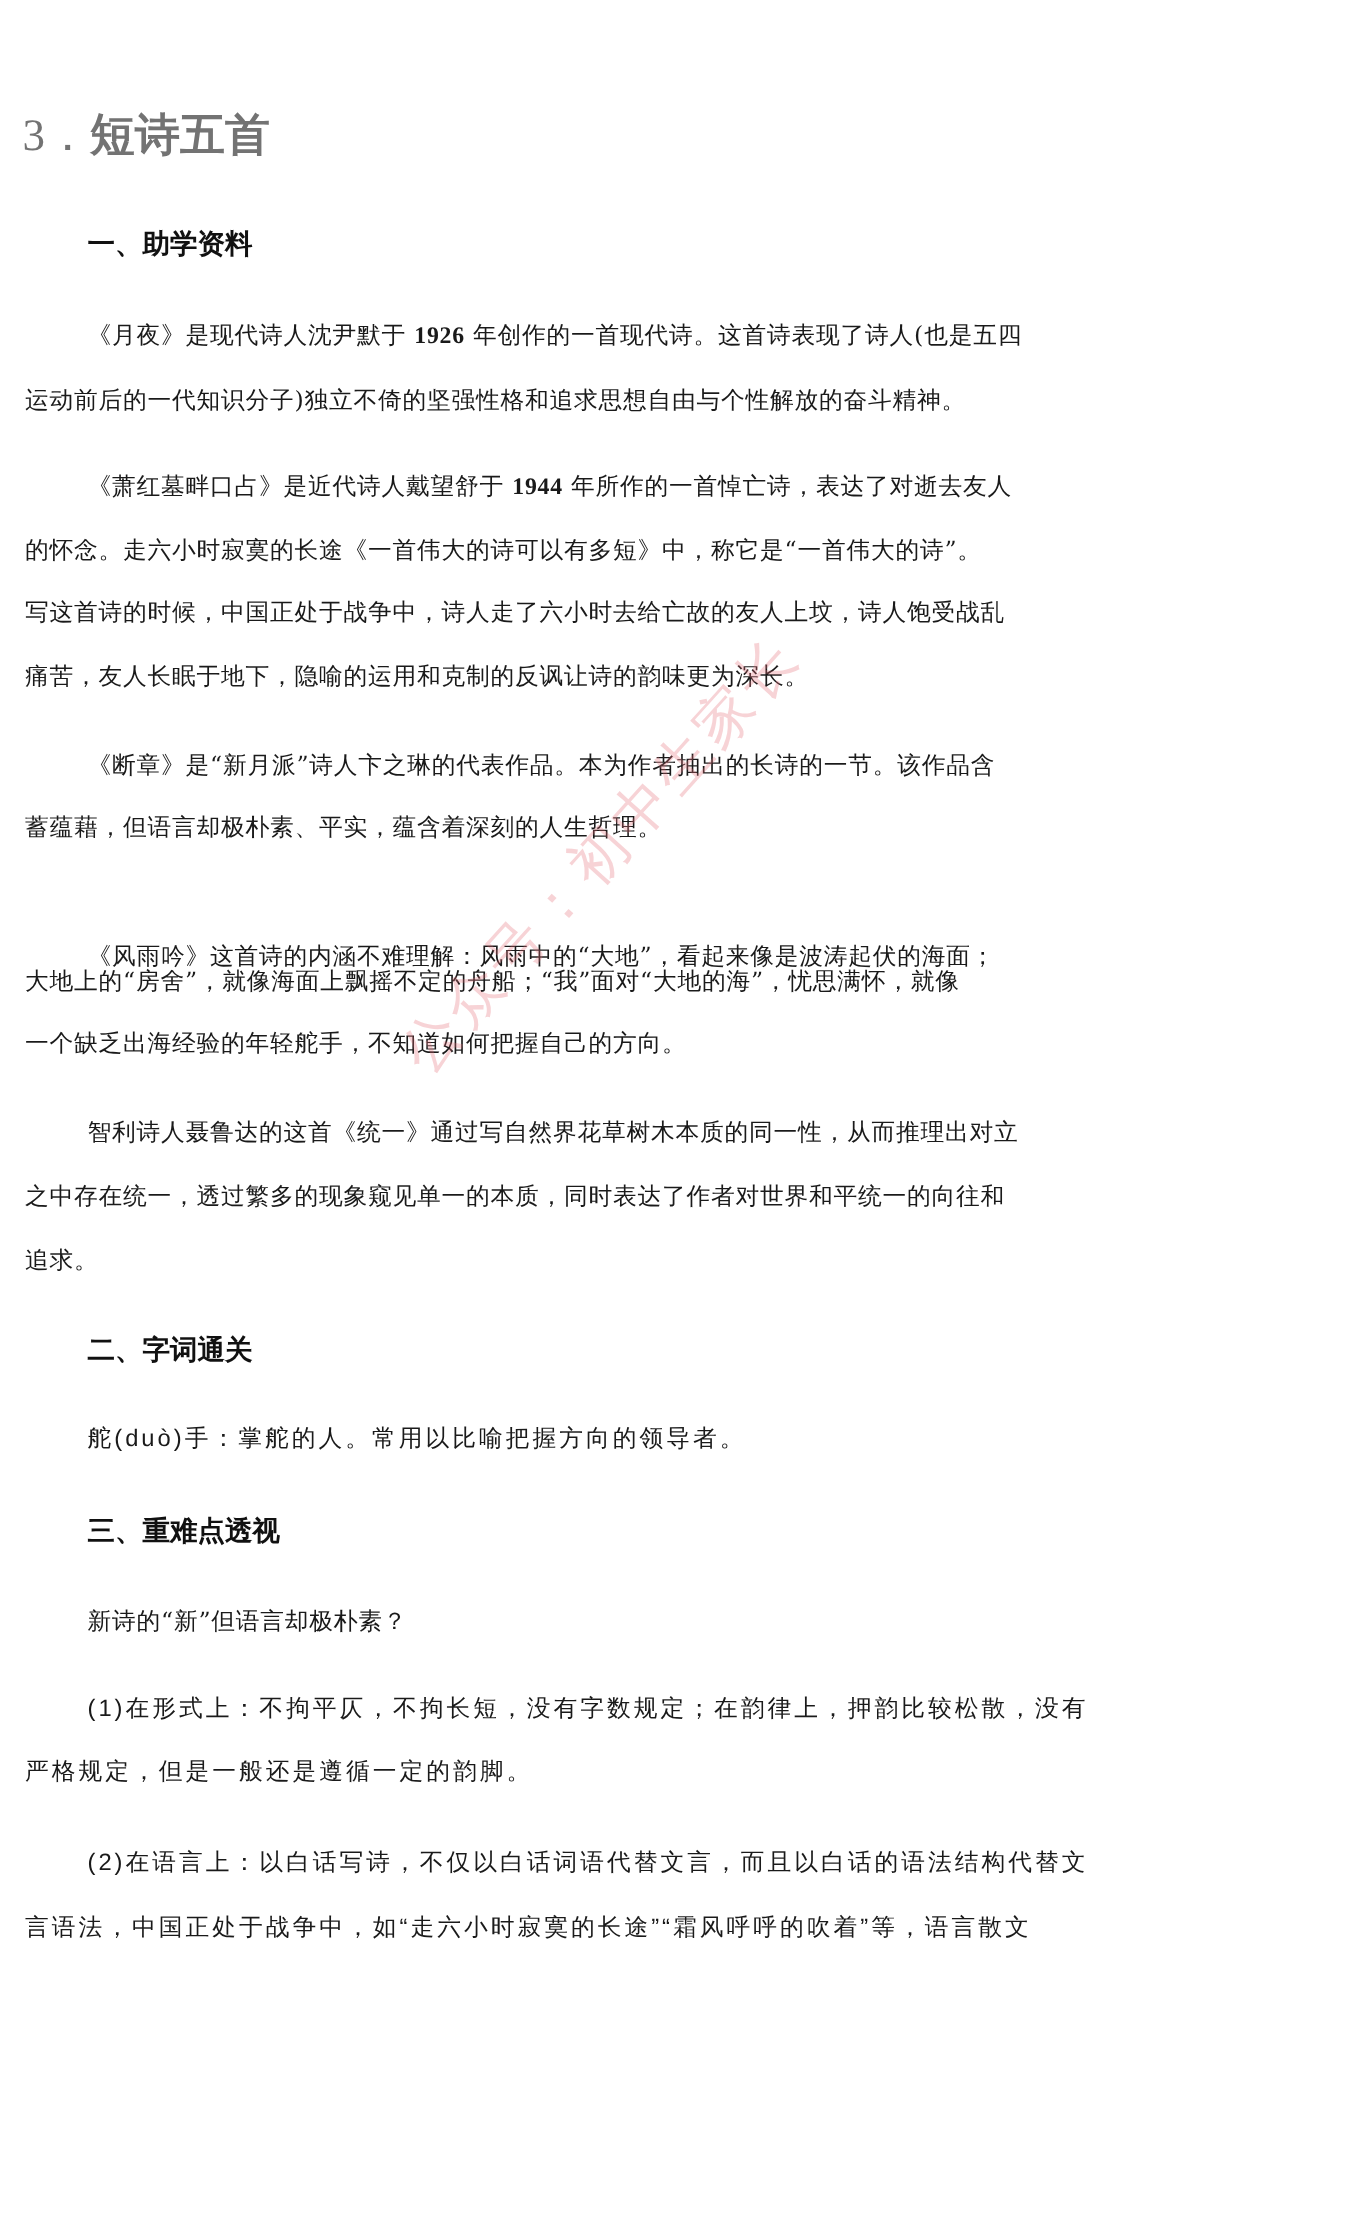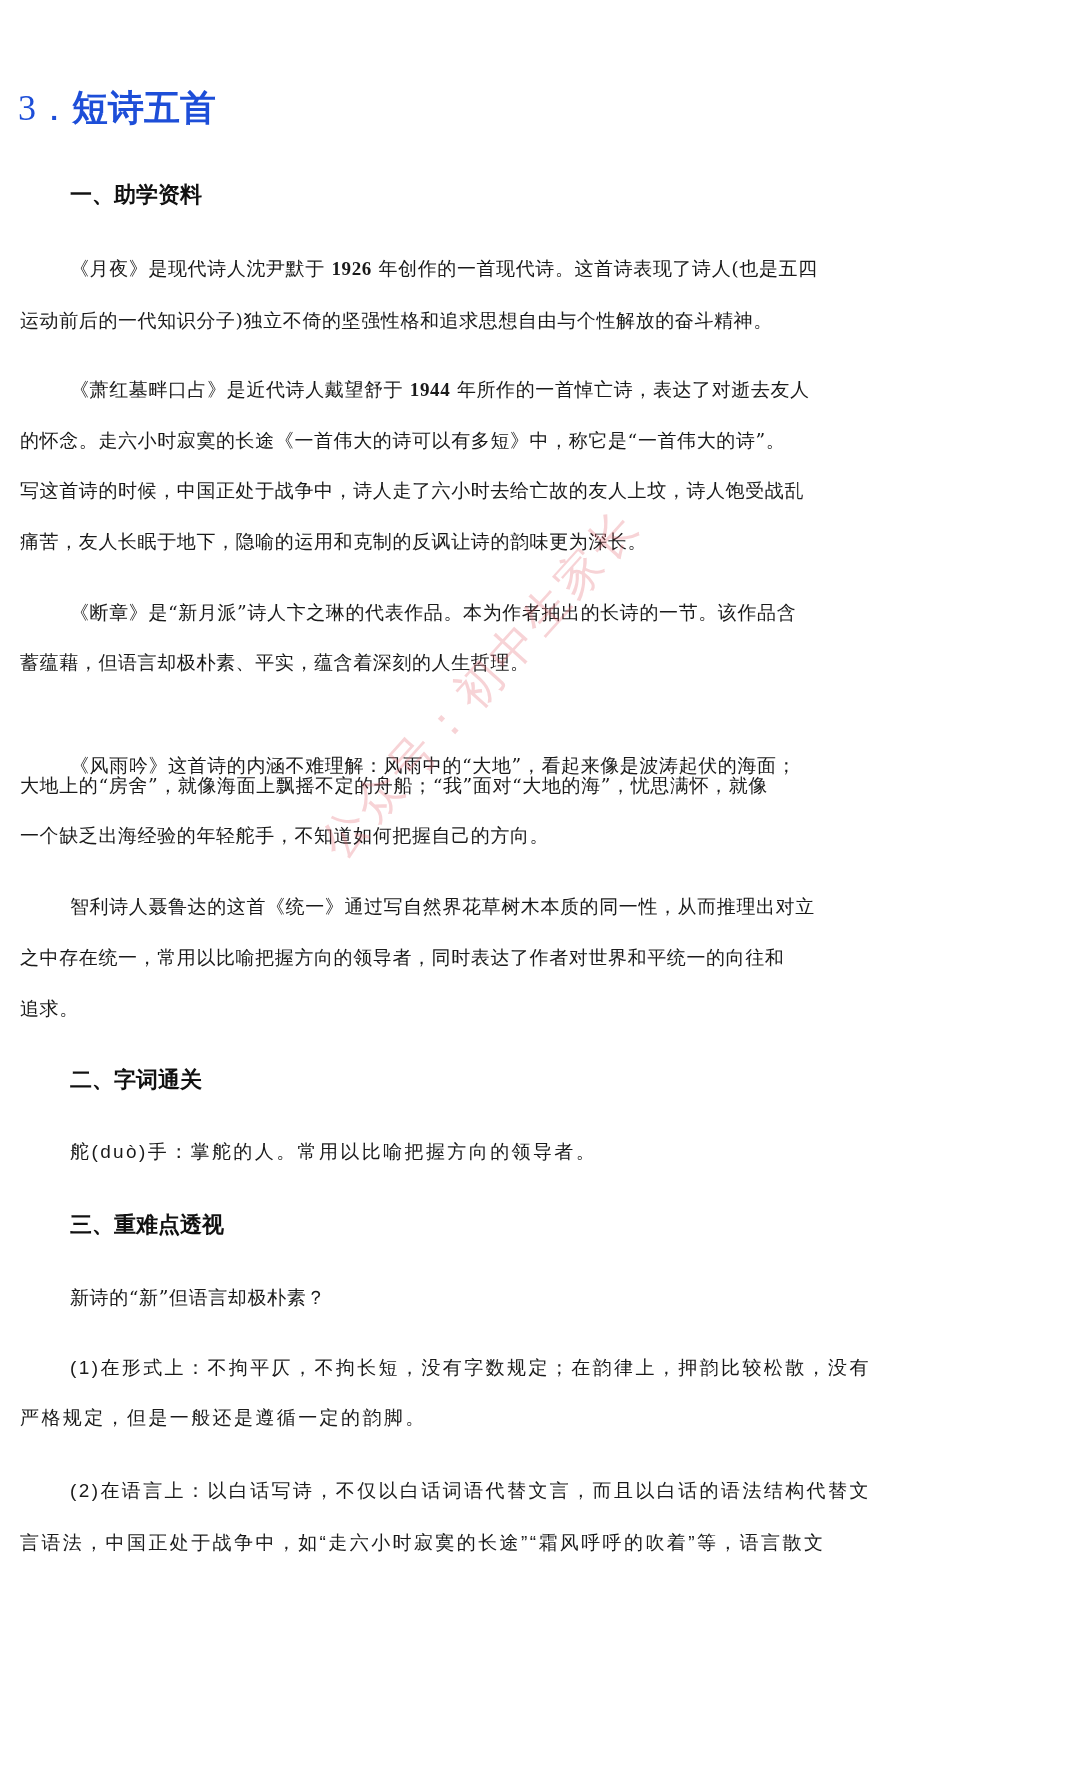--- a/index.html
+++ b/index.html
@@ -11,21 +11,21 @@
   .line {
     position: absolute; left: 20px; white-space: nowrap;
     font-size: 19px; line-height: 30px; height: 30px;
     letter-spacing: 0.6px;
     text-align: center;
   }
   .line.indent { left: 70px; }
   .title {
     position: absolute; left: 18px; top: 86px;
     font-family: "DejaVu Sans", "Liberation Sans", sans-serif;
-    font-size: 36px; font-weight: bold; line-height: 44px; color: #1d4ed8;
+    font-size: 36px; font-weight: bold; line-height: 44px; color: #737373;
   }
   .title .num { font-family: "Liberation Serif", serif; font-weight: normal; }
   .heading {
     position: absolute; left: 70px; white-space: nowrap;
     font-family: Liberation Sans, sans-serif;
     font-size: 22px; font-weight: bold; line-height: 30px; color: #111;
   }
   .kai { font-family: Liberation Sans, sans-serif; letter-spacing: 2.4px; }
   b.num { font-family: "Liberation Serif", serif; font-weight: bold; }
   .watermark {
@@ -58,21 +58,21 @@
   <div class="line" style="top:526px">痛苦，友人长眠于地下，隐喻的运用和克制的反讽让诗的韵味更为深长。</div>
 
   <div class="line indent" style="top:597px">《断章》是“新月派”诗人卞之琳的代表作品。本为作者抽出的长诗的一节。该作品含</div>
   <div class="line" style="top:647px">蓄蕴藉，但语言却极朴素、平实，蕴含着深刻的人生哲理。</div>
 
   <div class="line indent" style="top:750px">《风雨吟》这首诗的内涵不难理解：风雨中的“大地”，看起来像是波涛起伏的海面；</div>
   <div class="line" style="top:770px">大地上的“房舍”，就像海面上飘摇不定的舟船；“我”面对“大地的海”，忧思满怀，就像</div>
   <div class="line" style="top:820px">一个缺乏出海经验的年轻舵手，不知道如何把握自己的方向。</div>
 
   <div class="line indent" style="top:891px">智利诗人聂鲁达的这首《统一》通过写自然界花草树木本质的同一性，从而推理出对立</div>
-  <div class="line" style="top:942px">之中存在统一，常用以比喻把握方向的领导者，同时表达了作者对世界和平统一的向往和</div>
+  <div class="line" style="top:942px">之中存在统一，透过繁多的现象窥见单一的本质，同时表达了作者对世界和平统一的向往和</div>
   <div class="line" style="top:993px">追求。</div>
 
   <div class="heading" style="top:1065px">二、字词通关</div>
   <div class="line indent kai" style="top:1137px">舵(duò)手：掌舵的人。常用以比喻把握方向的领导者。</div>
 
   <div class="heading" style="top:1210px">三、重难点透视</div>
   <div class="line indent" style="top:1282px">新诗的“新”但语言却极朴素？</div>
 
   <div class="line indent kai" style="top:1353px">(1)在形式上：不拘平仄，不拘长短，没有字数规定；在韵律上，押韵比较松散，没有</div>
   <div class="line kai" style="top:1403px">严格规定，但是一般还是遵循一定的韵脚。</div>

